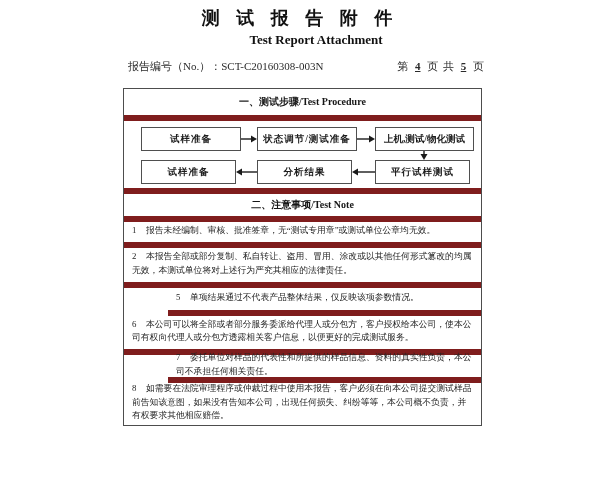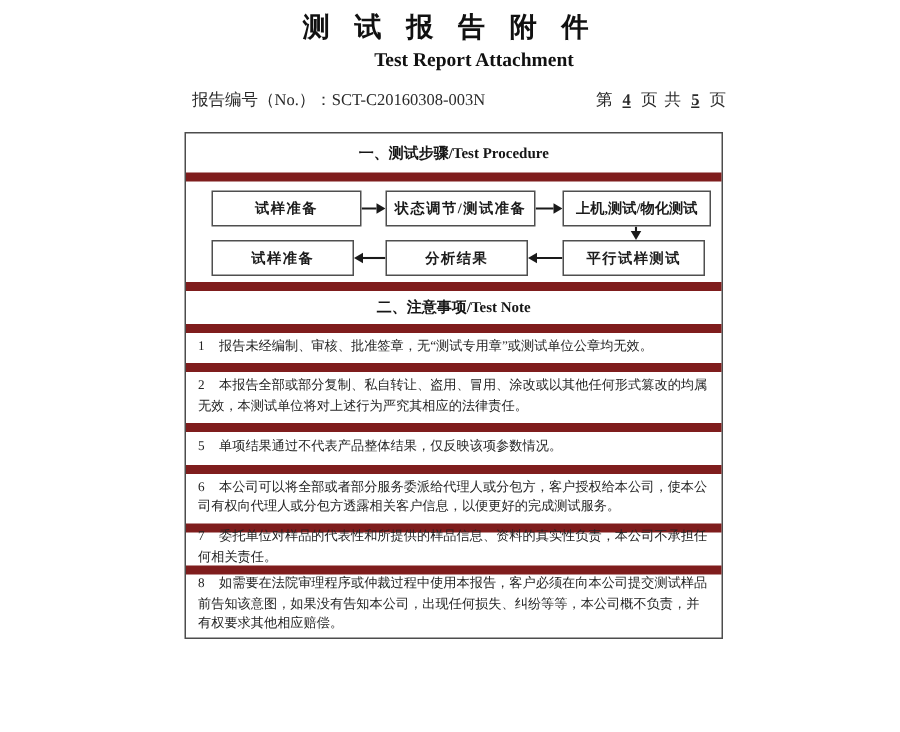--- a/index.html
+++ b/index.html
@@ -55,21 +55,21 @@
   .row-flow{height:73px;}
   .row-sec2{height:28px;}
 
   .note{
     display:flex;align-items:center;
     padding:3px 9px 6px 8px;
     font-size:8.8px;line-height:13.5px;color:#242424;
   }
   .note .ntext .num{display:inline-block;min-width:14px;font-weight:normal;}
   .h26{height:26px;} .h40{height:40px;} .h30{height:30px;}
-  .h27{height:27px;} .h28{height:28px;} .h39{height:39px;} .h42{height:42px;}
+  .h27{height:27px;} .h28{height:28px;margin-left:44px;} .h39{height:39px;} .h42{height:42px;}
 
   
   .flow-wrap{position:absolute;inset:0;}
   .flow-box{
     position:absolute;
     box-sizing:border-box;
     border:1px solid #4f4f4f;
     background:#fff;
     display:flex;align-items:center;justify-content:center;
     font-size:9.5px;font-weight:600;color:#1c1c1c;

